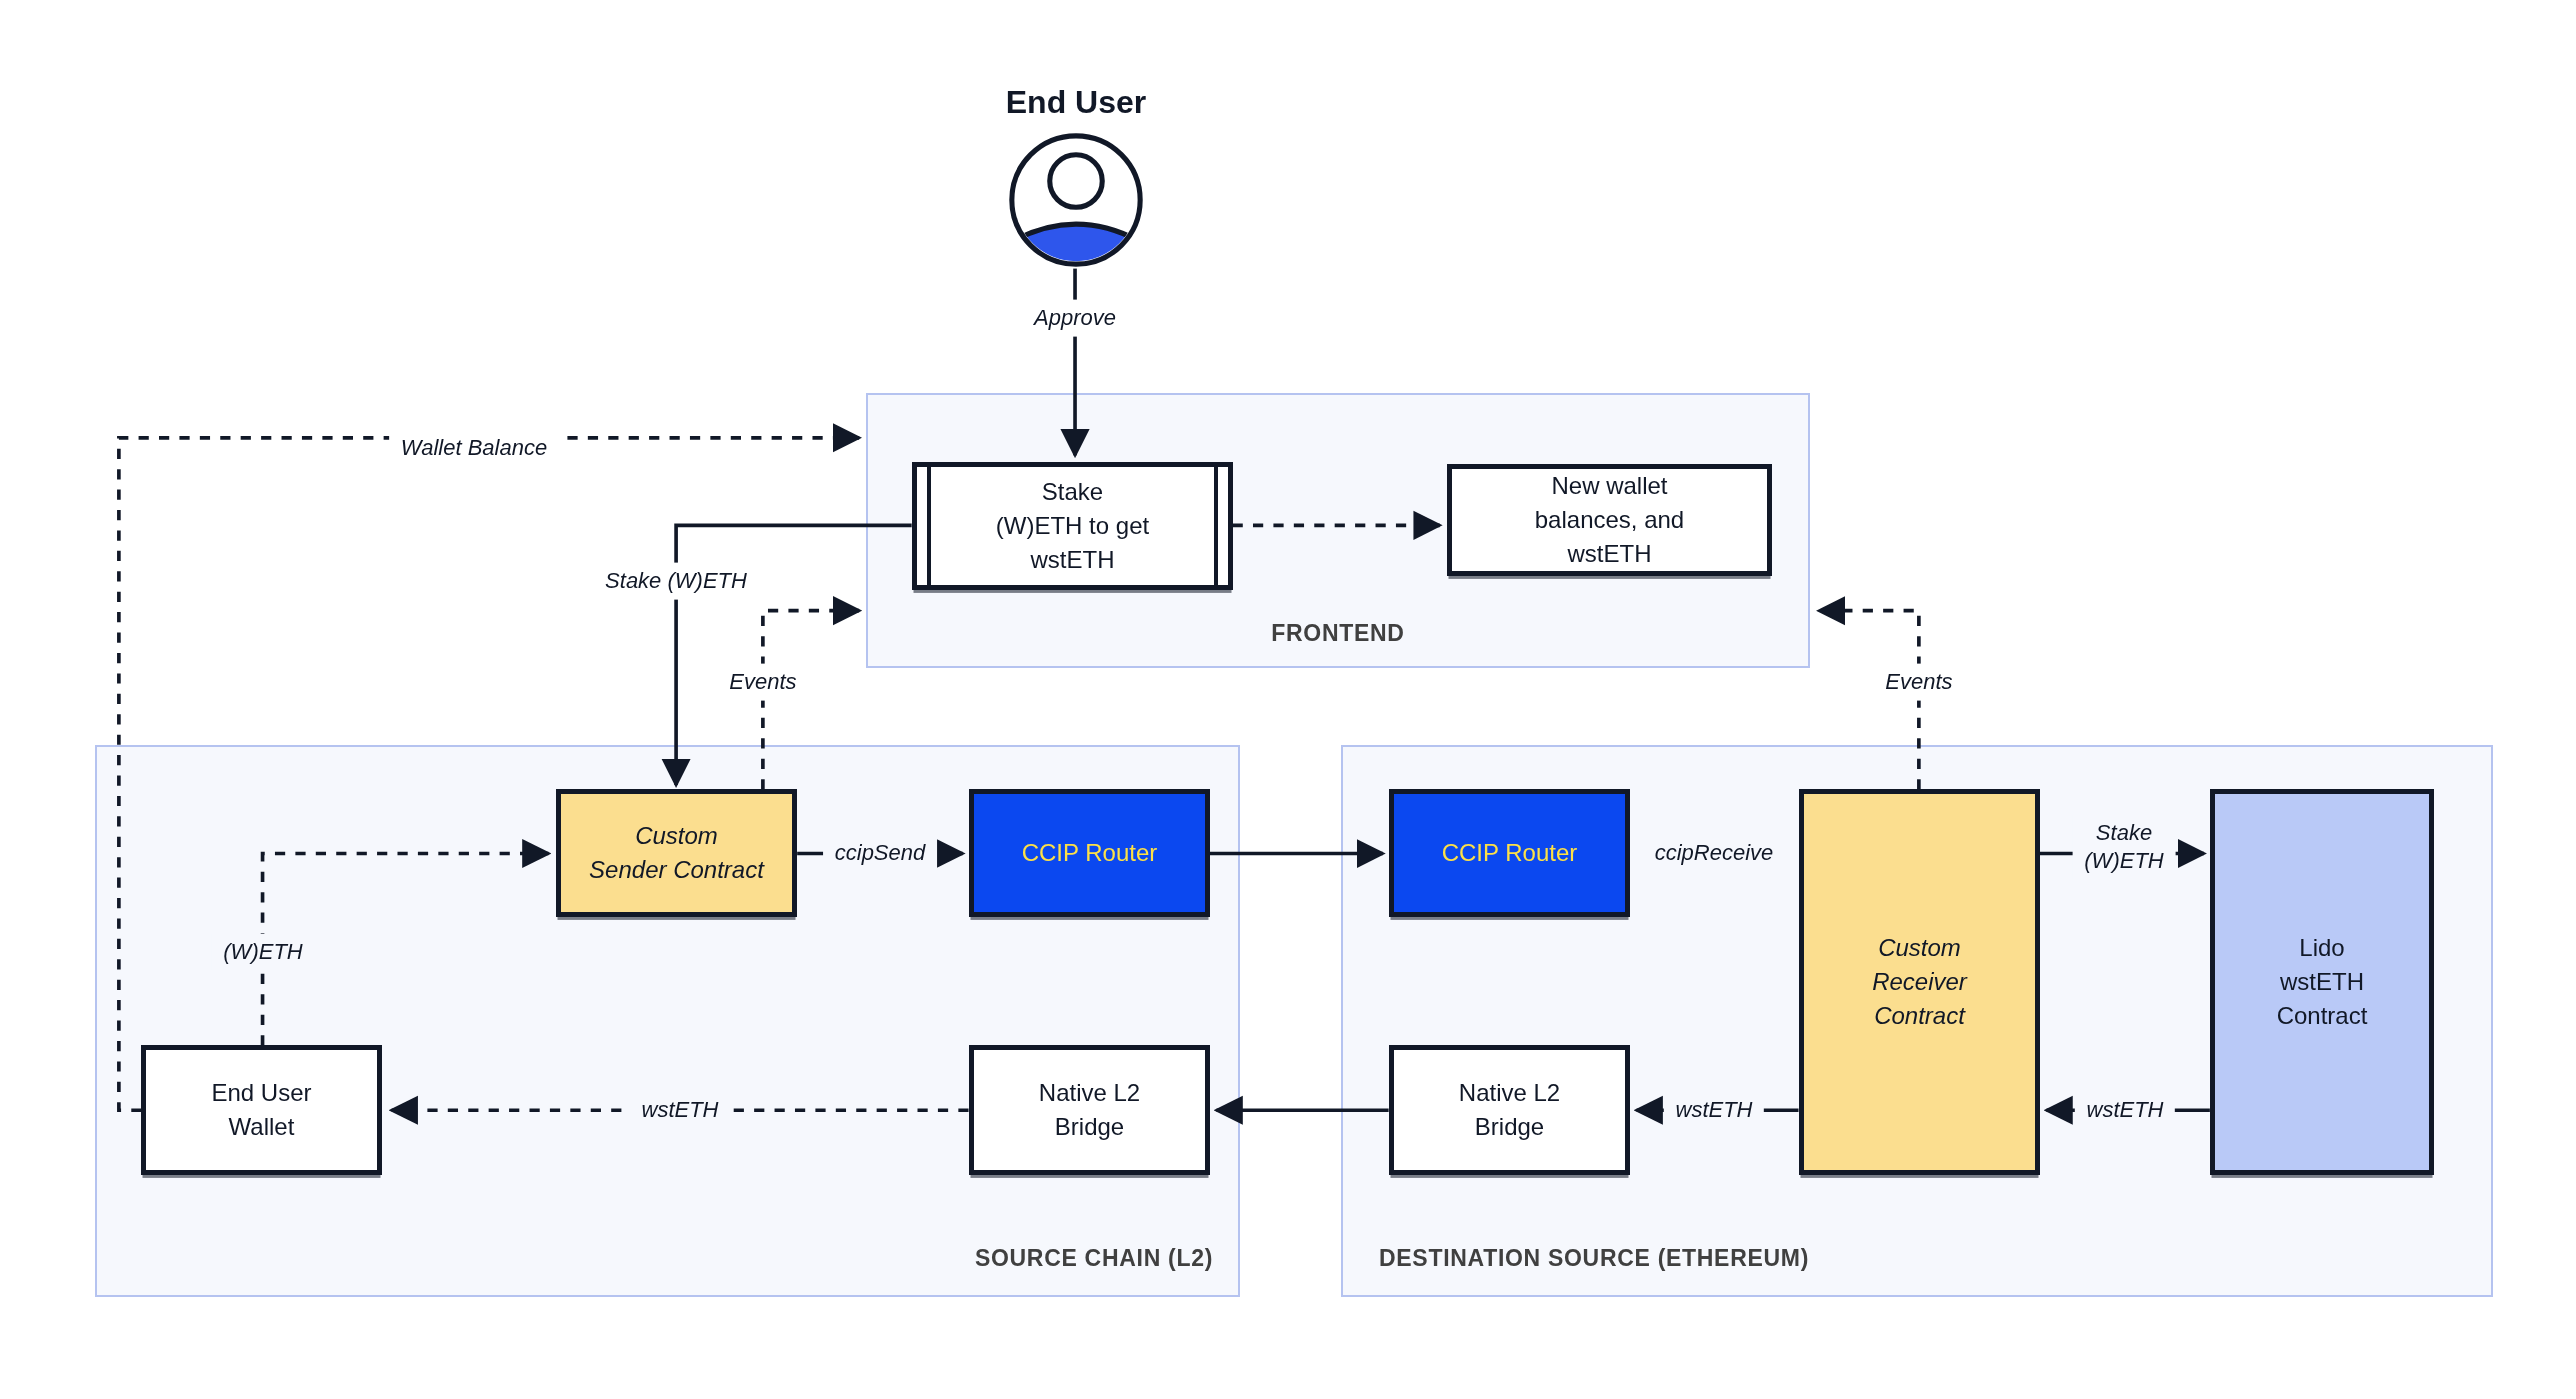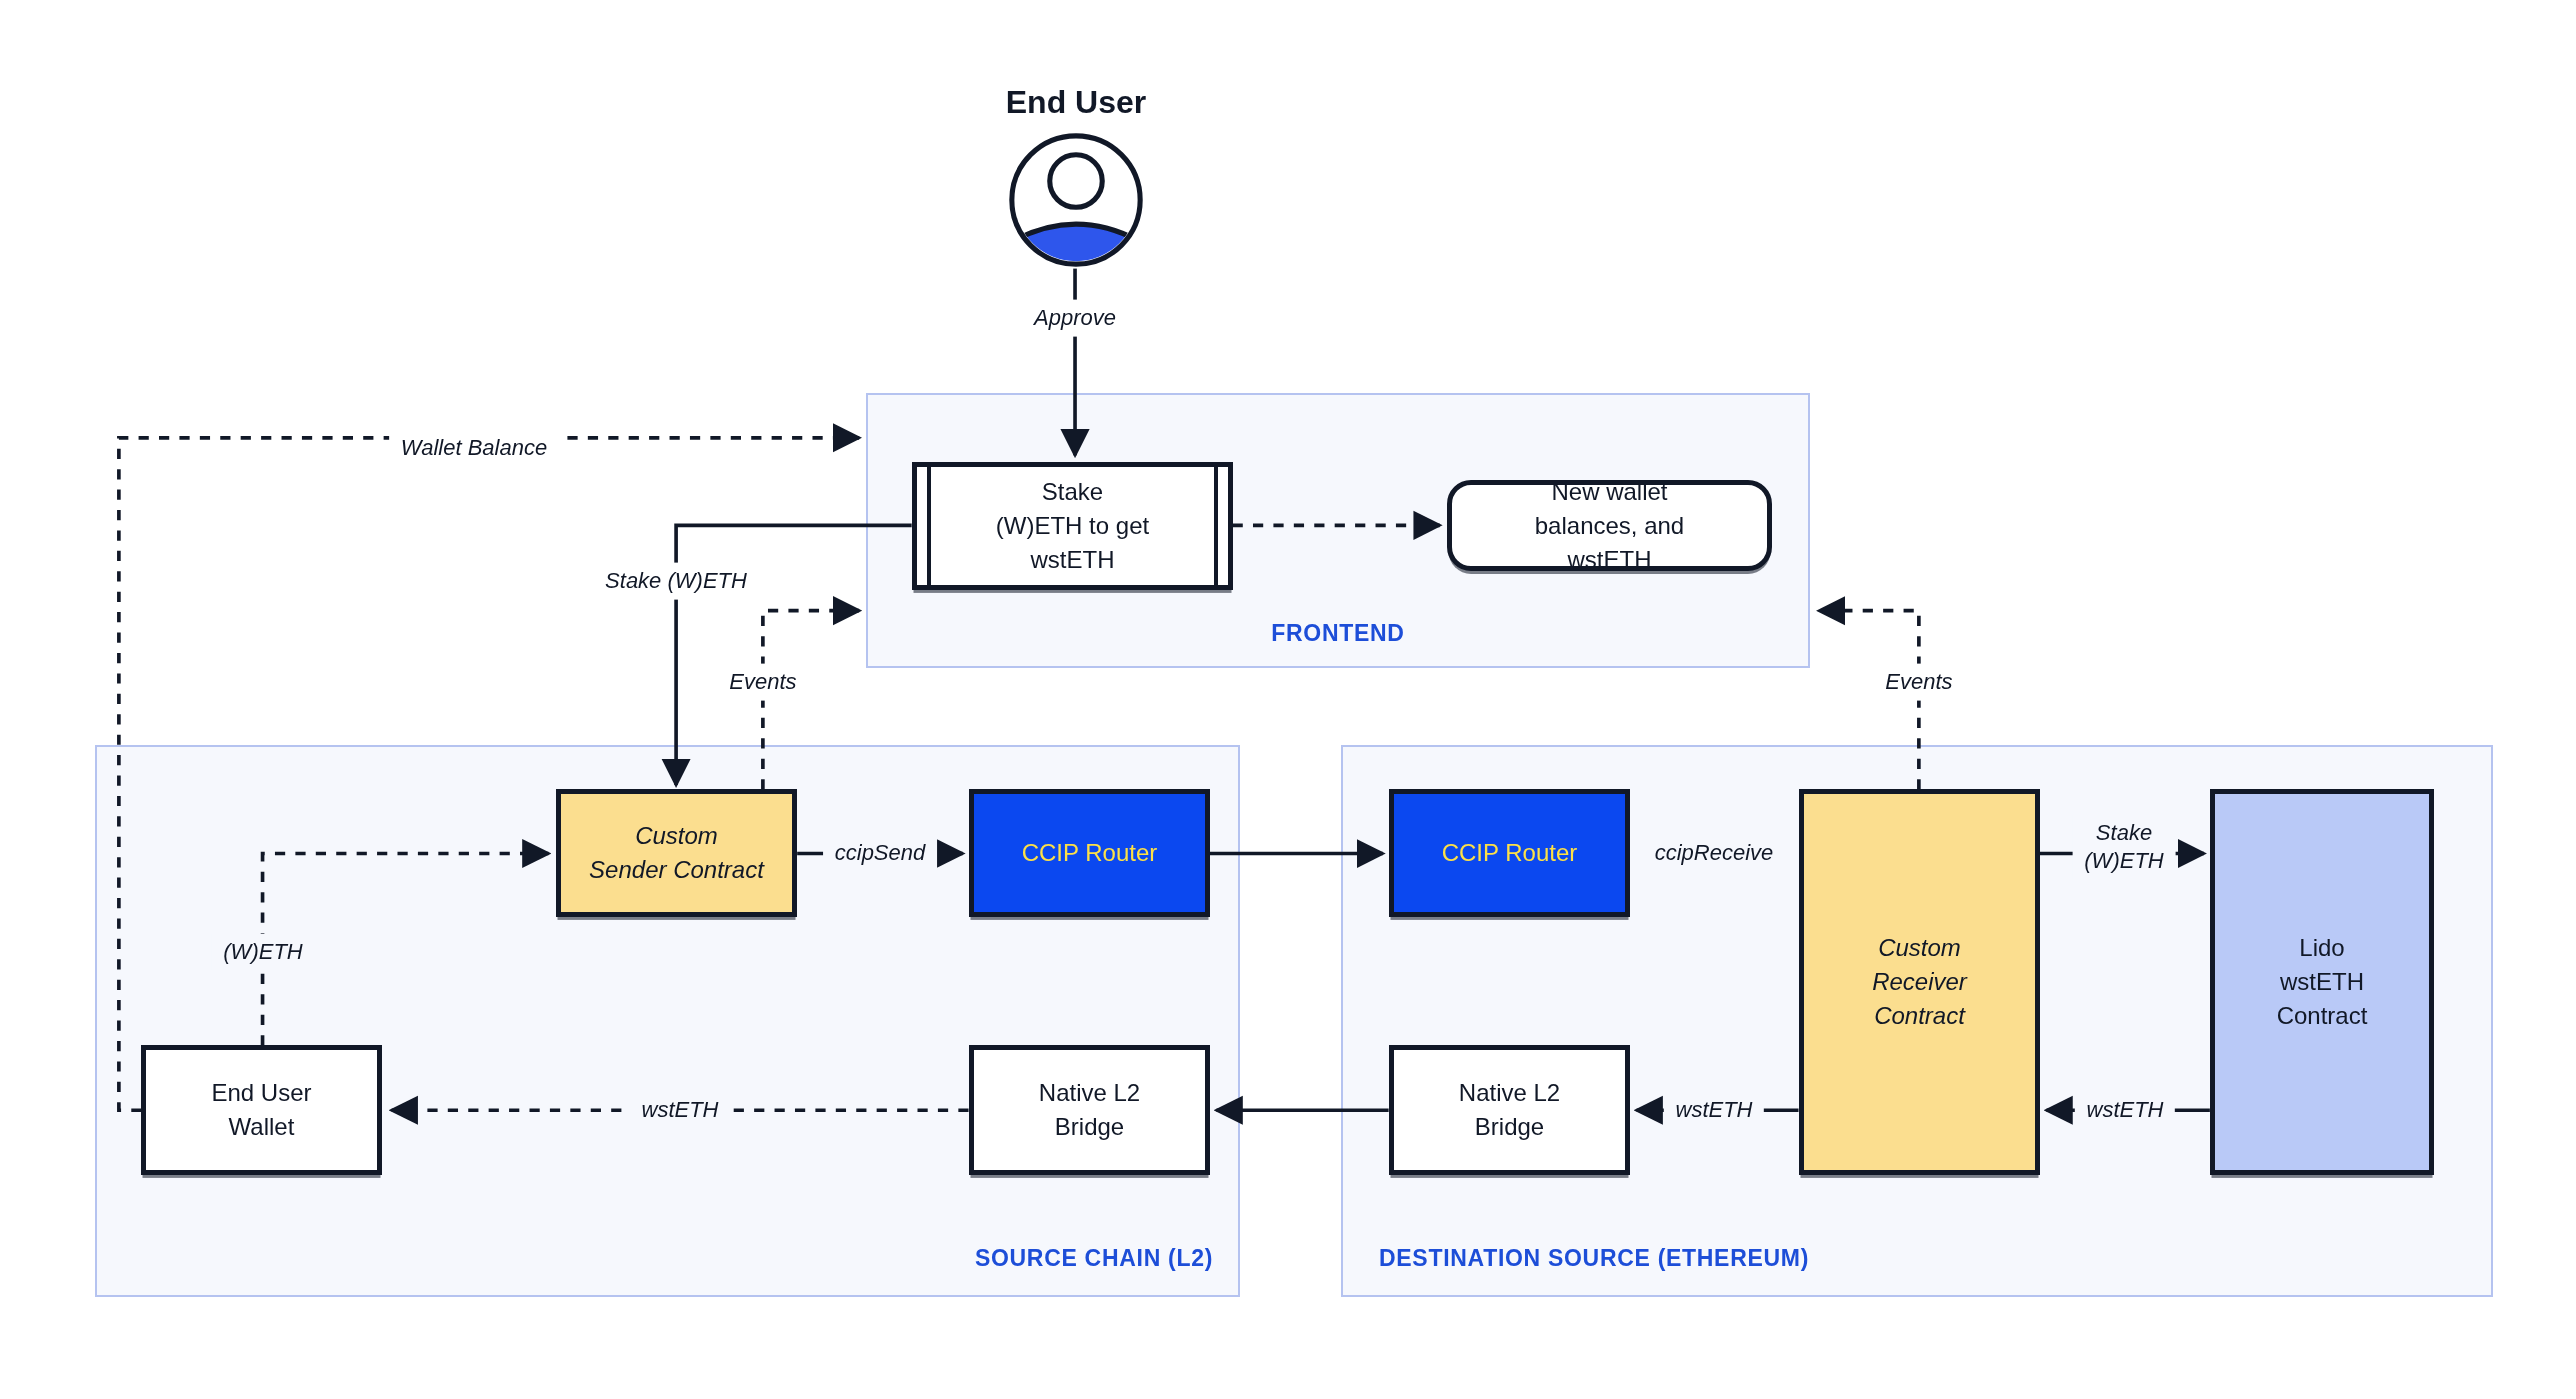--- a/index.html
+++ b/index.html
@@ -5,21 +5,21 @@
   html,body{margin:0;padding:0;background:#ffffff;}
   .canvas{
     position:relative;width:2576px;height:1400px;background:#ffffff;overflow:hidden;
     font-family:"Liberation Sans", sans-serif;color:#111827;
   }
   
   .container{
     position:absolute;background:#F6F8FD;border:2.2px solid #B5C3F0;box-sizing:border-box;z-index:1;
   }
   .section-label{
-    position:absolute;font-size:23px;font-weight:700;letter-spacing:0.7px;color:#1d4ed8;z-index:3;
+    position:absolute;font-size:23px;font-weight:700;letter-spacing:0.7px;color:#404040;z-index:3;
   }
   
   svg.wires{position:absolute;left:0;top:0;z-index:2;}
   .wire{stroke:#111827;stroke-width:5;fill:none;}
   .wire.dashed{stroke-dasharray:14 14;}
   
   .node{
     position:absolute;background:#ffffff;border:5.1px solid #111827;box-sizing:border-box;
     display:flex;align-items:center;justify-content:center;text-align:center;
     font-size:24px;line-height:34px;z-index:3;white-space:pre-line;
@@ -98,21 +98,21 @@
     <circle cx="96" cy="70" r="36" fill="#ffffff" stroke="#111827" stroke-width="7"></circle>
   </svg>
 
   <div class="node" style="left:912px;top:462px;width:321px;height:128px;">
     <span class="inner-rule left"></span>
     <span class="inner-rule right"></span>
     <span>Stake
 (W)ETH to get
 wstETH</span>
   </div>
-  <div class="node" style="left:1447px;top:480px;width:325px;height:91px;border-radius:24px;">
+  <div class="node" style="left:1447px;top:464px;width:325px;height:112px;">
     <span>New wallet
 balances, and
 wstETH</span>
   </div>
 
   <div class="node yellow" style="left:556px;top:789px;width:241px;height:128px;">
     <span>Custom
 Sender Contract</span>
   </div>
   <div class="node blue" style="left:969px;top:789px;width:241px;height:128px;">

